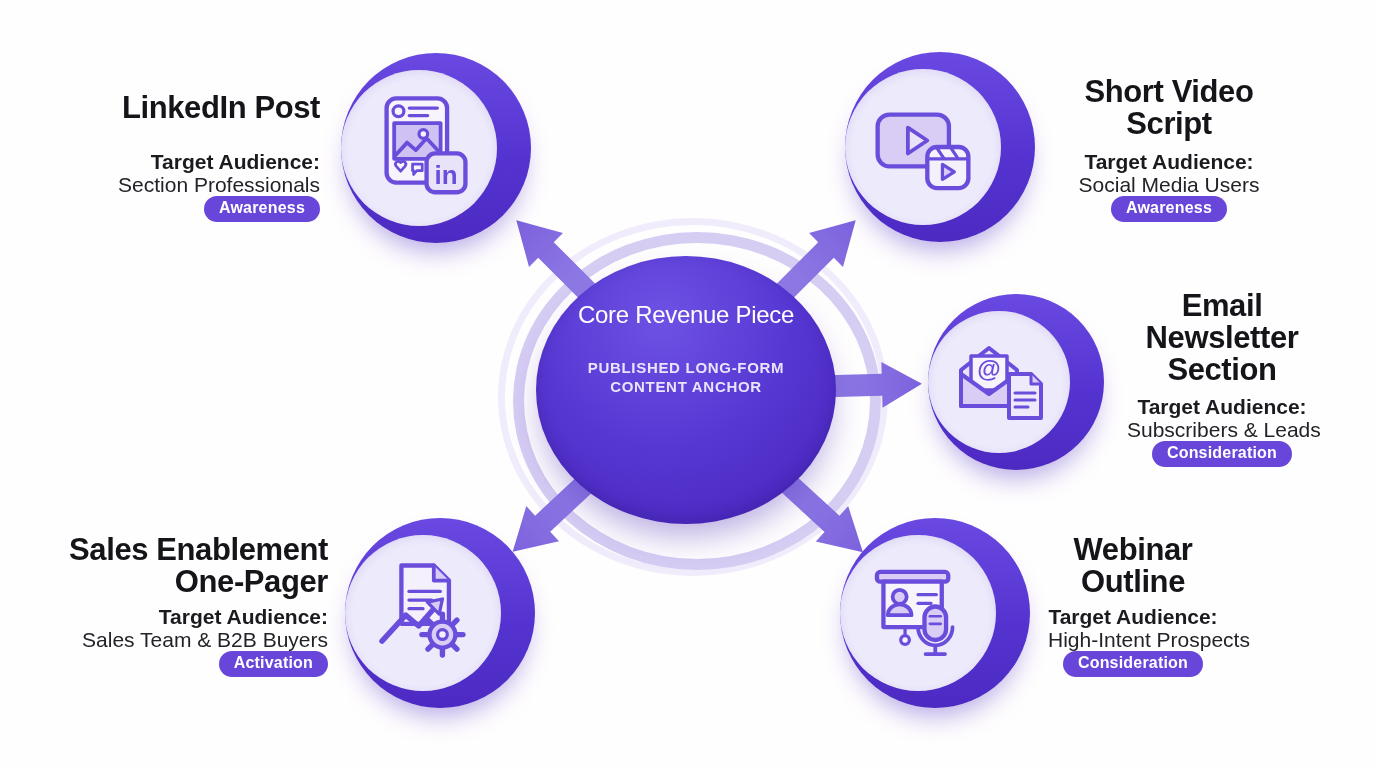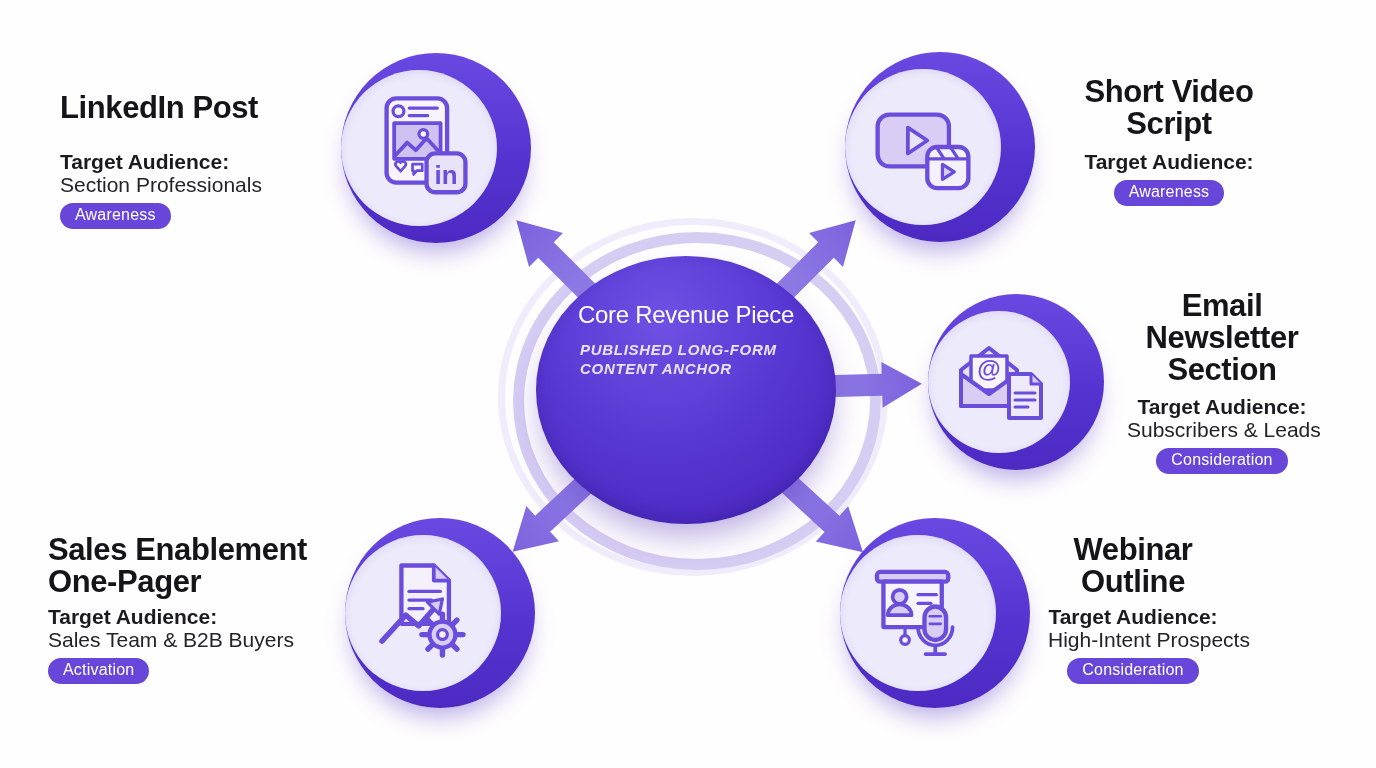--- a/index.html
+++ b/index.html
@@ -10,48 +10,48 @@
   .ring-outer{position:absolute;left:498px;top:218px;width:376px;height:344px;border-radius:50%;
               border:7px solid #f0ecfb;}
   .ring-inner{position:absolute;left:513px;top:232px;width:346px;height:316px;border-radius:50%;
               border:11px solid #d6cdf3;}
   .hub{position:absolute;left:536px;top:256px;width:300px;height:268px;border-radius:50%;
        background:radial-gradient(circle at 42% 24%, #6e51e4 0%, #5737d2 48%, #4c2ac2 82%, #5331cd 100%);
        box-shadow:0 18px 32px -6px rgba(72,40,180,.38), inset 0 -6px 14px rgba(40,15,120,.25);
        display:flex;flex-direction:column;align-items:center;z-index:3;}
   .hub-title{margin-top:40px;width:220px;text-align:center;color:#ffffff;font-size:24px;line-height:38px;
              font-weight:400;letter-spacing:-.3px;}
-  .hub-sub{margin-top:6px;width:212px;color:#e9e4fb;font-size:15px;line-height:19px;
-           font-weight:600;letter-spacing:.7px;font-style:italic;}
+  .hub-sub{margin-top:24px;width:212px;text-align:center;color:#e9e4fb;font-size:15px;line-height:19px;
+           font-weight:600;letter-spacing:.7px;}
 
   
   .arrows{position:absolute;left:0;top:0;z-index:2;pointer-events:none;}
 
   
   .disc{position:absolute;border-radius:50%;display:flex;align-items:center;justify-content:flex-start;
         background:linear-gradient(180deg,#6a49e2 0%,#5533d0 55%,#4c2ac2 100%);
         box-shadow:0 16px 26px -8px rgba(76,42,194,.40);z-index:4;}
   .disc-inner{width:calc(100% - 34px);height:calc(100% - 34px);border-radius:50%;background:#edeafb;
               display:flex;align-items:center;justify-content:center;box-shadow:inset 0 2px 8px rgba(90,60,200,.12);}
   .d-tl{left:341px;top:53px;width:190px;height:190px;}
   .d-tr{left:845px;top:52px;width:190px;height:190px;}
   .d-r {left:928px;top:294px;width:176px;height:176px;}
   .d-bl{left:345px;top:518px;width:190px;height:190px;}
   .d-br{left:840px;top:518px;width:190px;height:190px;}
   .disc svg{display:block;}
 
   
   .node-text{position:absolute;z-index:5;}
-  .t-right{}
+  .t-right{text-align:right;}
   .t-left{text-align:center;}
   .node-title{font-size:31px;line-height:32px;font-weight:800;letter-spacing:-.4px;color:#151419;}
   .node-aud-label{font-size:21px;line-height:23px;font-weight:700;color:#1b1a1f;}
   .node-aud{font-size:21px;line-height:23px;font-weight:400;color:#232228;white-space:nowrap;}
-  .badge{display:inline-block;margin-top:7px;padding:3px 15px 5px 15px;border-radius:999px;
-         background:#6746d9;color:#ffffff;font-size:16px;font-weight:400;letter-spacing:.2px;white-space:nowrap;}
+  .badge{display:inline-block;padding:3px 15px 5px 15px;border-radius:999px;
+         background:#6746d9;color:#ffffff;font-size:16px;font-weight:700;letter-spacing:.2px;white-space:nowrap;}
   .n-tl{top:92px;right:1056px;width:260px;}
   .n-tl .node-title{margin-bottom:26px;}
   .n-tr{top:76px;left:1054px;width:230px;}
   .n-tr .node-title{margin-bottom:10px;}
   .n-r{top:290px;left:1127px;width:190px;}
   .n-r .node-title{margin-bottom:9px;}
   .n-bl{top:534px;right:1048px;width:280px;}
   .n-bl .node-title{margin-bottom:7px;}
   .n-br{top:534px;left:1048px;width:170px;}
   .n-br .node-title{margin-bottom:7px;}
@@ -126,20 +126,21 @@
         <line x1="54" y1="61" x2="92" y2="61" stroke-width="3"></line>
         <line x1="63" y1="51" x2="69" y2="60" stroke-width="3"></line>
         <line x1="76" y1="51" x2="82" y2="60" stroke-width="3"></line>
         <path d="M68 66 L79 73 L68 80 Z" fill="#d9cdf6" stroke-width="3"></path>
       </svg>
     </div>
   </div>
   <div class="node-text t-left n-tr">
     <div class="node-title">Short Video Script</div>
     <div class="node-aud-label">Target Audience:</div>
+    <div class="node-aud">Social Media Users</div>
     <span class="badge">Awareness</span>
   </div>
 
   <div class="disc d-r">
     <div class="disc-inner">
       <svg width="100" height="100" viewBox="0 0 100 100" stroke="#6b4ddc" fill="none" stroke-linecap="round" stroke-linejoin="round">
         <path d="M12 38 L40 16 L68 38 V74 H12 Z" fill="#e9e3fa" stroke-width="4"></path>
         <rect x="22" y="24" width="36" height="34" fill="#f7f4fd" stroke-width="3.5"></rect>
         <text x="40" y="45" font-size="24" font-weight="700" fill="#6b4ddc" stroke="none" text-anchor="middle" font-family="Liberation Sans, sans-serif">@</text>
         <path d="M12 42 L40 62 L68 42 V74 H12 Z" fill="#d9cdf6" stroke-width="4"></path>

